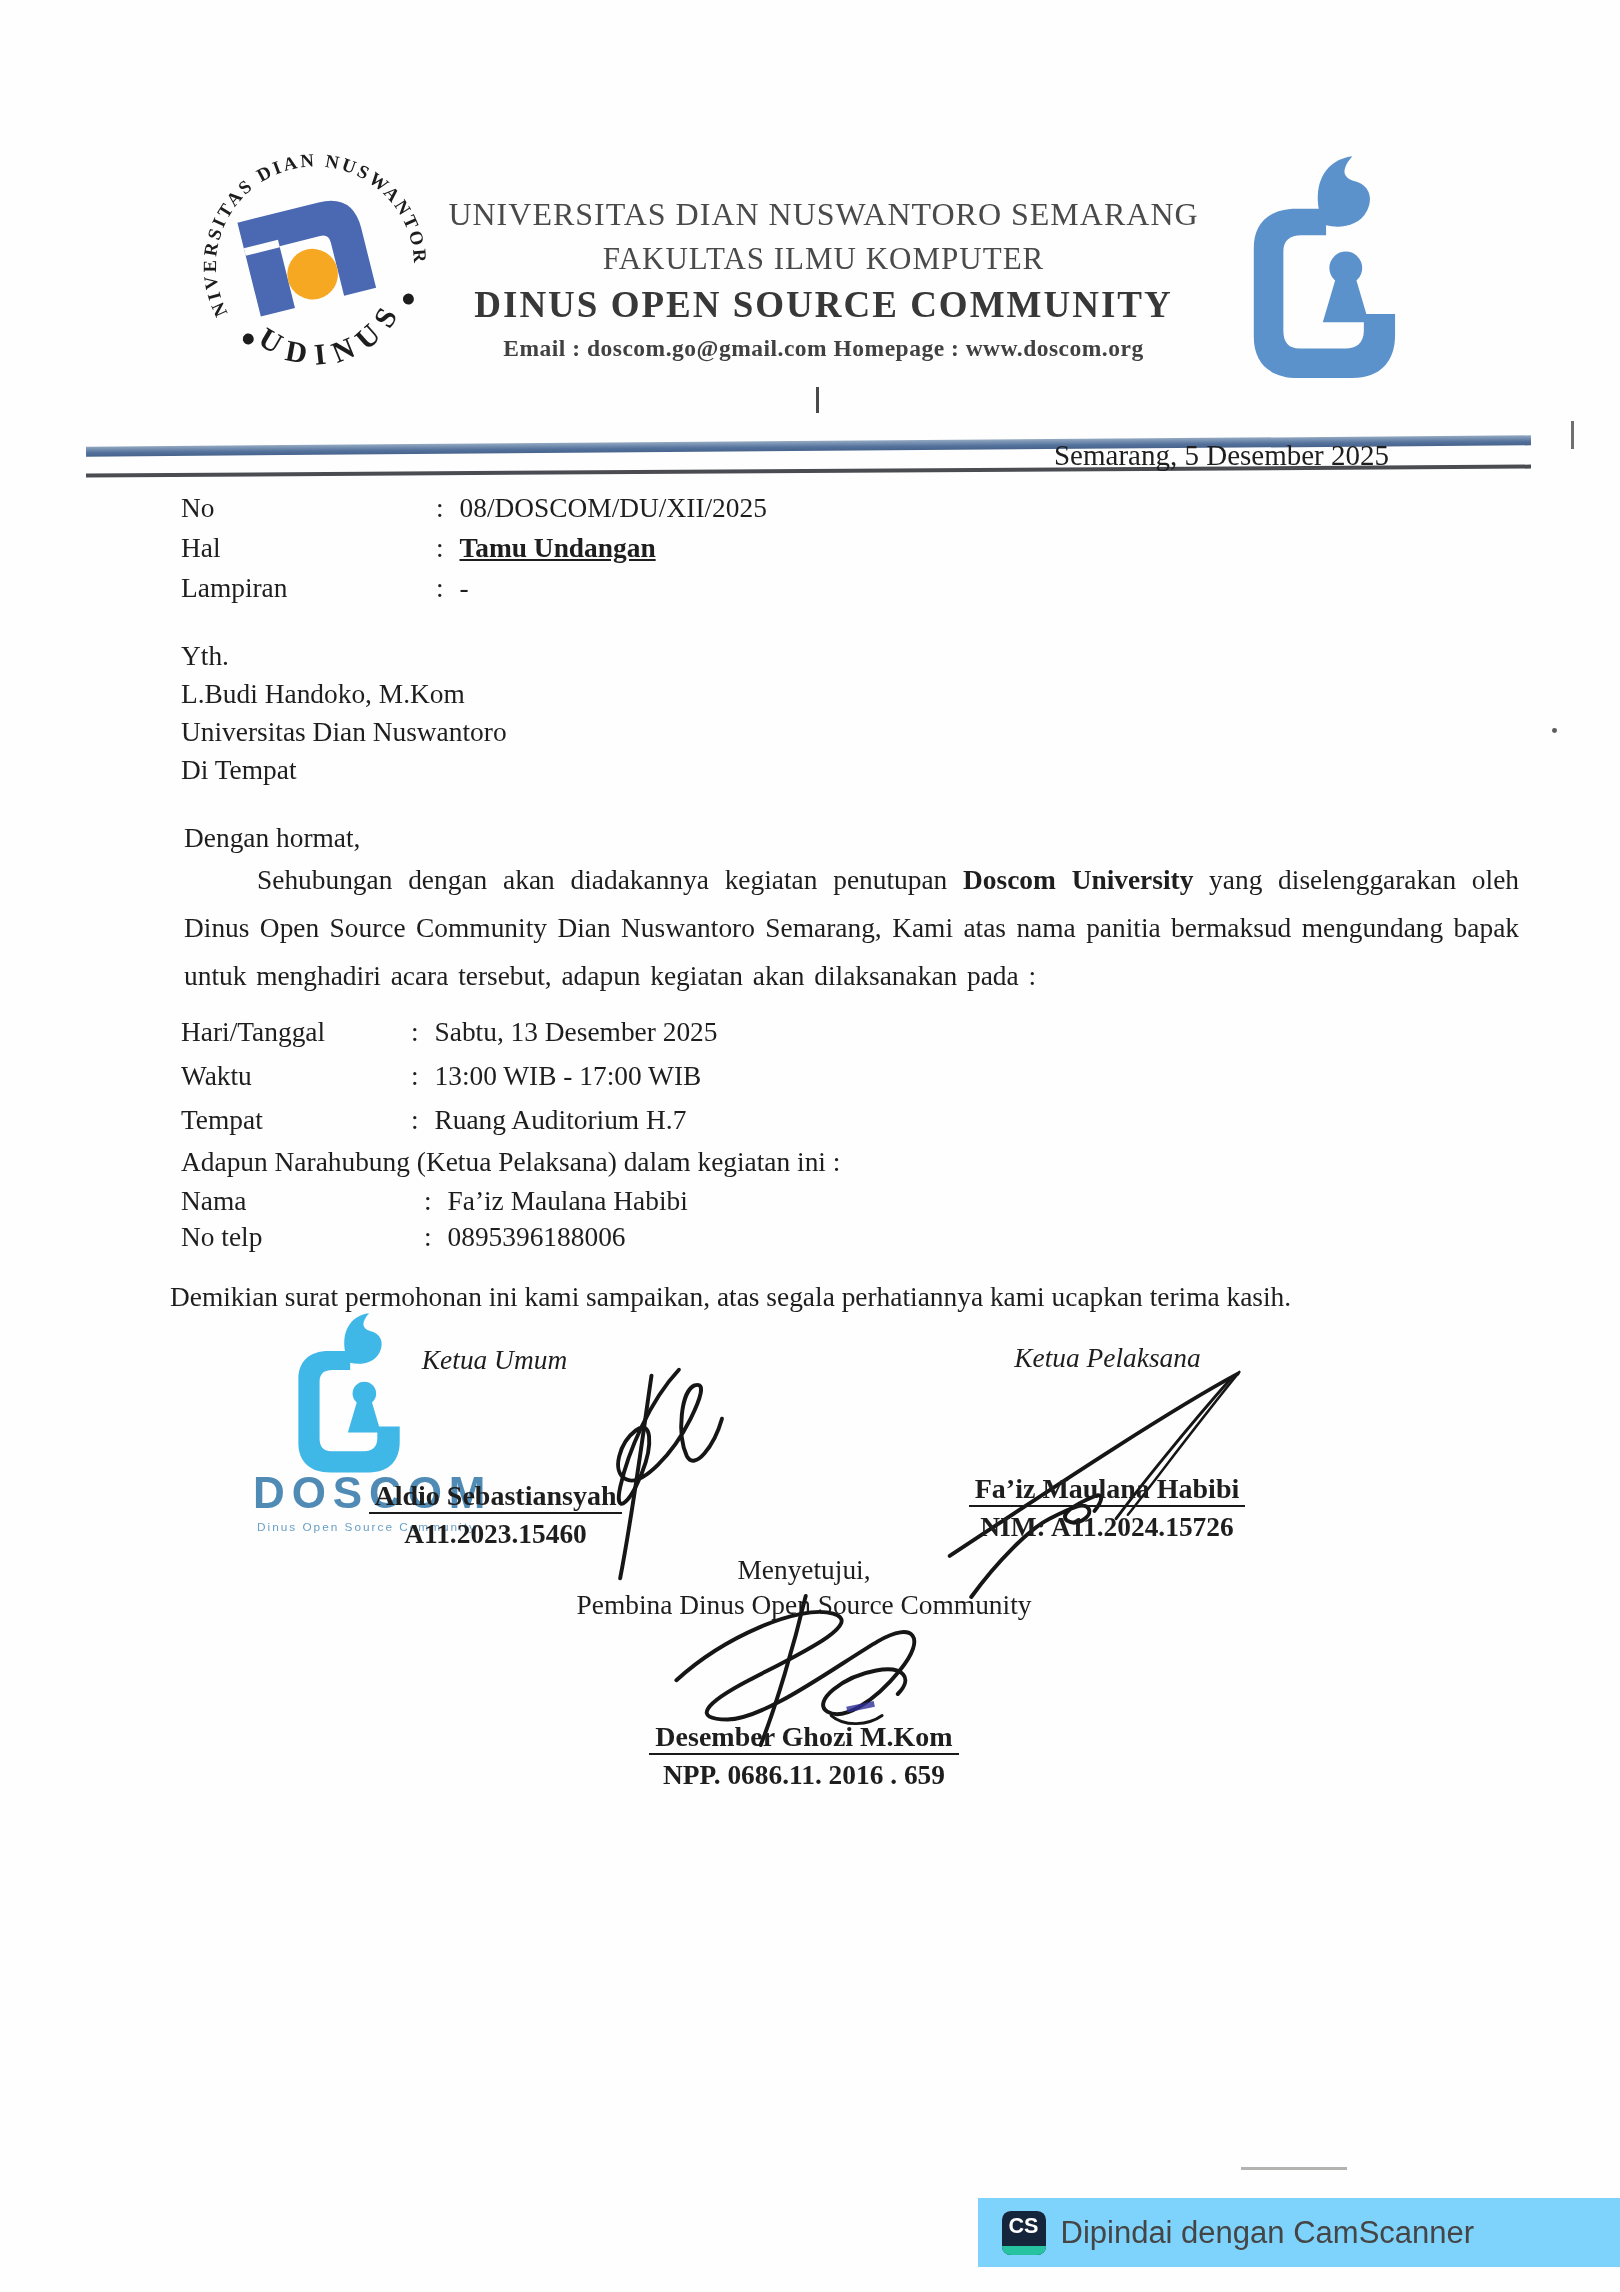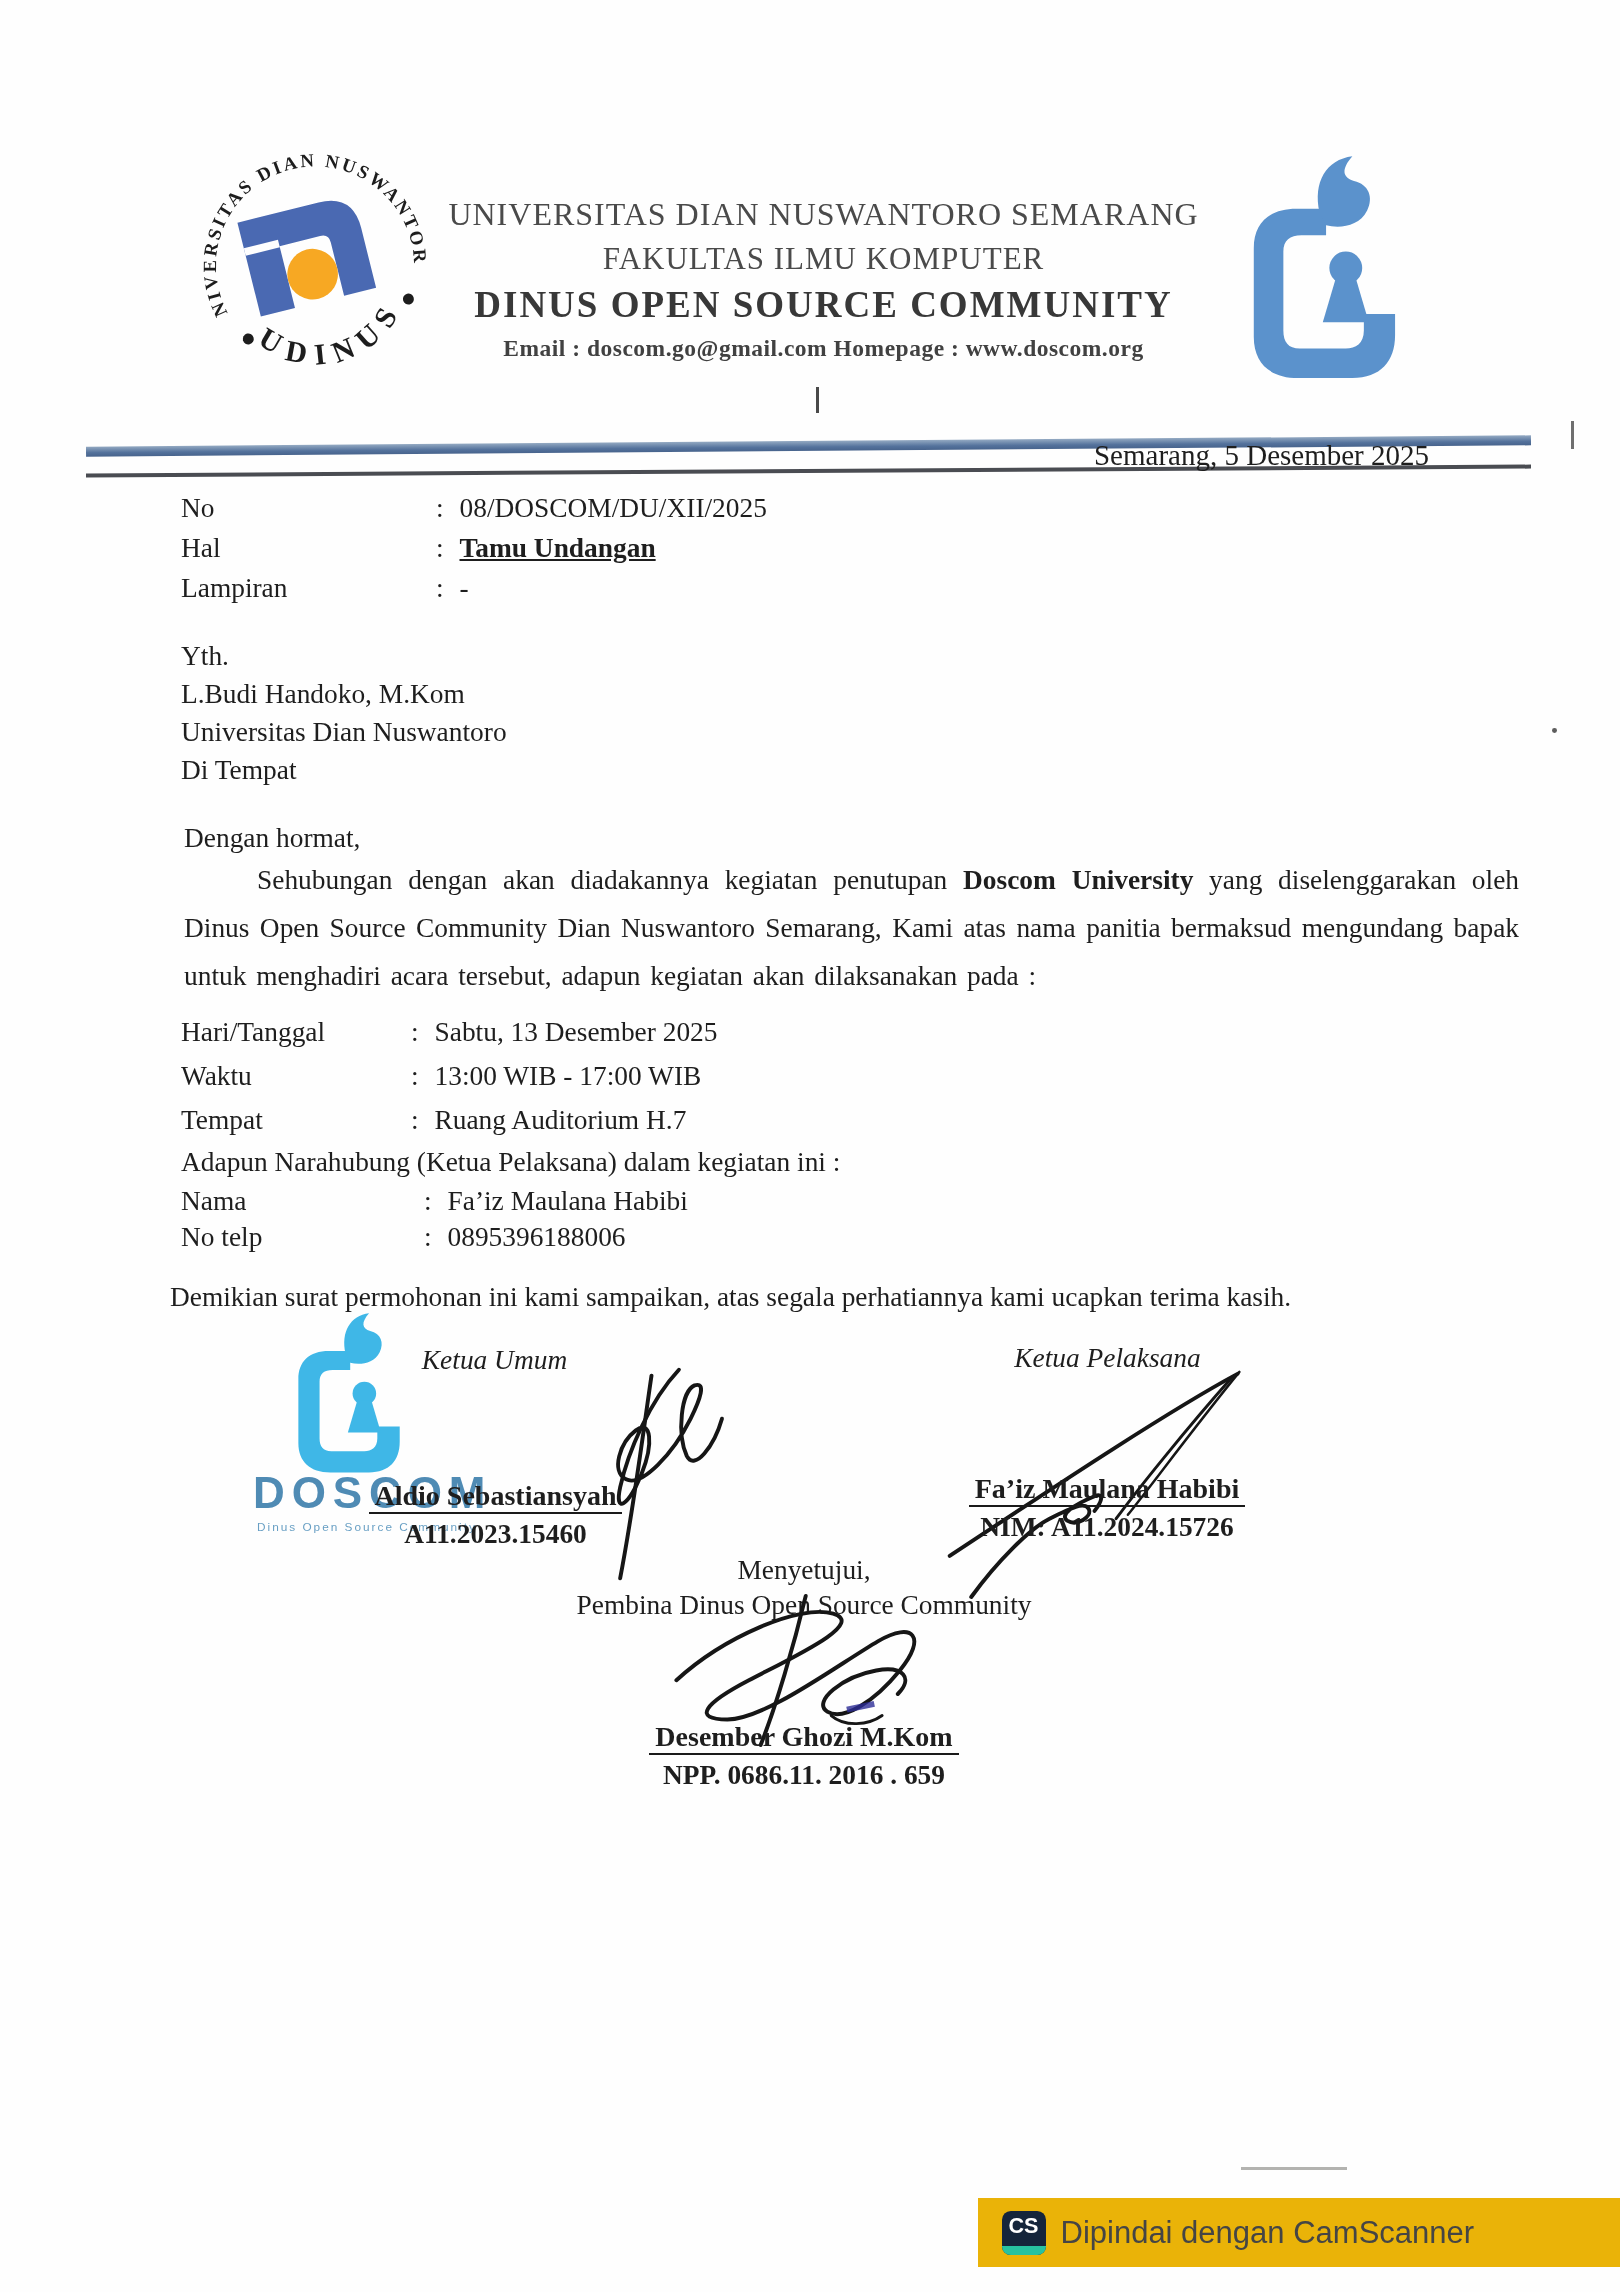--- a/index.html
+++ b/index.html
@@ -17,21 +17,21 @@
   .doscom-logo-top{position:absolute;left:1237px;top:153px;width:165px;height:230px;}
   .rule-blue{position:absolute;left:86px;top:441px;width:1445px;height:9.8px;
     background:linear-gradient(to bottom,#93a9c2,#54729c 60%,#47638c);transform:rotate(-0.45deg);}
   .rule-dark{position:absolute;left:86px;top:469px;width:1445px;height:3.9px;background:#4a4c52;transform:rotate(-0.35deg);}
   
   .tick-artifact{position:absolute;left:816px;top:387px;width:2.9px;height:25.5px;background:#4a4a4a;}
   .edge-line-artifact{position:absolute;left:1571px;top:421px;width:2.9px;height:28px;background:#6f6f6f;}
   .dot-artifact{position:absolute;left:1552px;top:728px;width:4.9px;height:4.9px;background:#5d5d5d;border-radius:50%;}
   .dash-artifact{position:absolute;left:1241px;top:2167px;width:106px;height:2.9px;background:#8a8a86;opacity:.65;}
   
-  .date-line{position:absolute;left:980px;top:439px;width:449px;text-align:right;font-size:29px;}
+  .date-line{position:absolute;left:940px;top:439px;width:449px;text-align:right;font-size:29px;}
   .meta-block{position:absolute;left:181px;top:493px;font-size:27.4px;}
   .meta-row{display:flex;height:40px;align-items:flex-start;}
   .meta-label{width:255px;}
   .colon{width:23.5px;}
   .meta-value.emph{font-weight:bold;text-decoration:underline;}
   .recipient{position:absolute;left:181px;top:637px;font-size:27.4px;line-height:38px;}
   .body-block{position:absolute;left:184px;top:823px;width:1335px;font-size:27.4px;}
   .salutation{margin:0 0 2px 0;}
   .paragraph{margin:0;text-align:justify;text-indent:73px;line-height:48px;word-spacing:2.9px;}
   .details-block{position:absolute;left:181px;top:1017px;font-size:27.4px;}
@@ -61,21 +61,21 @@
   .sig-left{position:absolute;left:534px;top:1358px;width:235px;height:230px;}
   .sig-right{position:absolute;left:936px;top:1360px;width:323px;height:245px;}
   .sig-center{position:absolute;left:647px;top:1590px;width:338px;height:159px;}
   
   .stamp-glyph{position:absolute;left:284px;top:1311px;width:123px;height:165px;opacity:.92;}
   .stamp-wordmark{position:absolute;left:253px;top:1468px;width:323px;font-family:"Liberation Sans",sans-serif;
     font-size:44px;font-weight:bold;letter-spacing:6.9px;color:#3d7fad;opacity:.9;}
   .stamp-tagline{position:absolute;left:257px;top:1520px;width:323px;font-family:"Liberation Sans",sans-serif;
     font-size:11.8px;letter-spacing:2px;color:#4e8fba;opacity:.85;}
   
-  .cs-footer{position:absolute;left:978px;top:2198px;width:642px;height:69px;background:#eab308;
+  .cs-footer{position:absolute;left:978px;top:2198px;width:642px;height:69px;background:#7dd3fc;
     display:flex;align-items:center;font-family:"Liberation Sans",sans-serif;}
   .cs-icon{position:relative;width:44px;height:44px;margin-left:23.5px;border-radius:8.8px;background:#15253b;overflow:hidden;flex:none;}
   .cs-letters{position:absolute;top:2.9px;left:0;width:100%;text-align:center;color:#ffffff;font-size:21.6px;font-weight:bold;}
   .cs-strip{position:absolute;bottom:0;left:0;width:100%;height:8.8px;background:#27c2a0;}
   .cs-text{margin-left:15px;font-size:31px;color:#454545;}
 </style>
 </head>
 <body>
 
 <div class="page">

